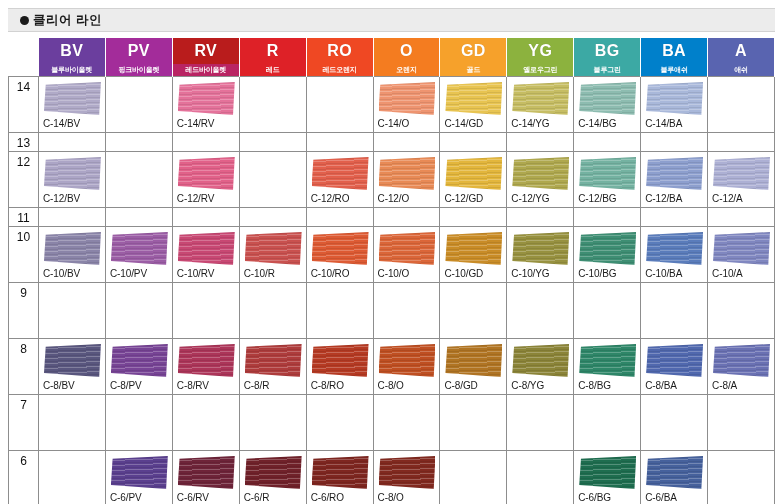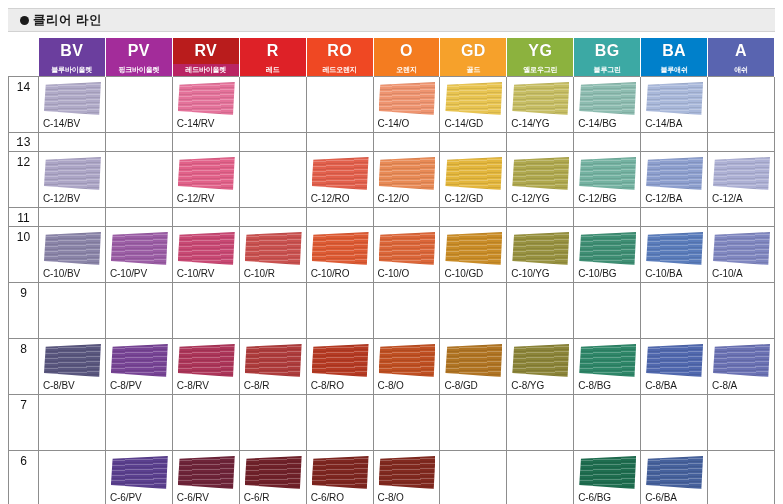--- a/index.html
+++ b/index.html
@@ -251,21 +251,21 @@
                 <div class="swatch" style="background: rgb(169, 184, 218);"></div>
                 <div class="swatch-tex"></div>
               </div>
               <div class="code">C-14/BA</div>
             </div>
           </td>
           <td class="cell" style="height: 55px;">
             <div class="cell-inner" style="height: 53px;"></div>
           </td>
         </tr>
-        <tr style="height: 17px; font-family: Liberation Mono, monospace;">
+        <tr style="height: 17px;">
           <td class="numcell"><span>13</span></td>
           <td class="cell" style="height: 17px;">
             <div class="cell-inner" style="height: 15px;"></div>
           </td>
           <td class="cell" style="height: 17px;">
             <div class="cell-inner" style="height: 15px;"></div>
           </td>
           <td class="cell" style="height: 17px;">
             <div class="cell-inner" style="height: 15px;"></div>
           </td>

